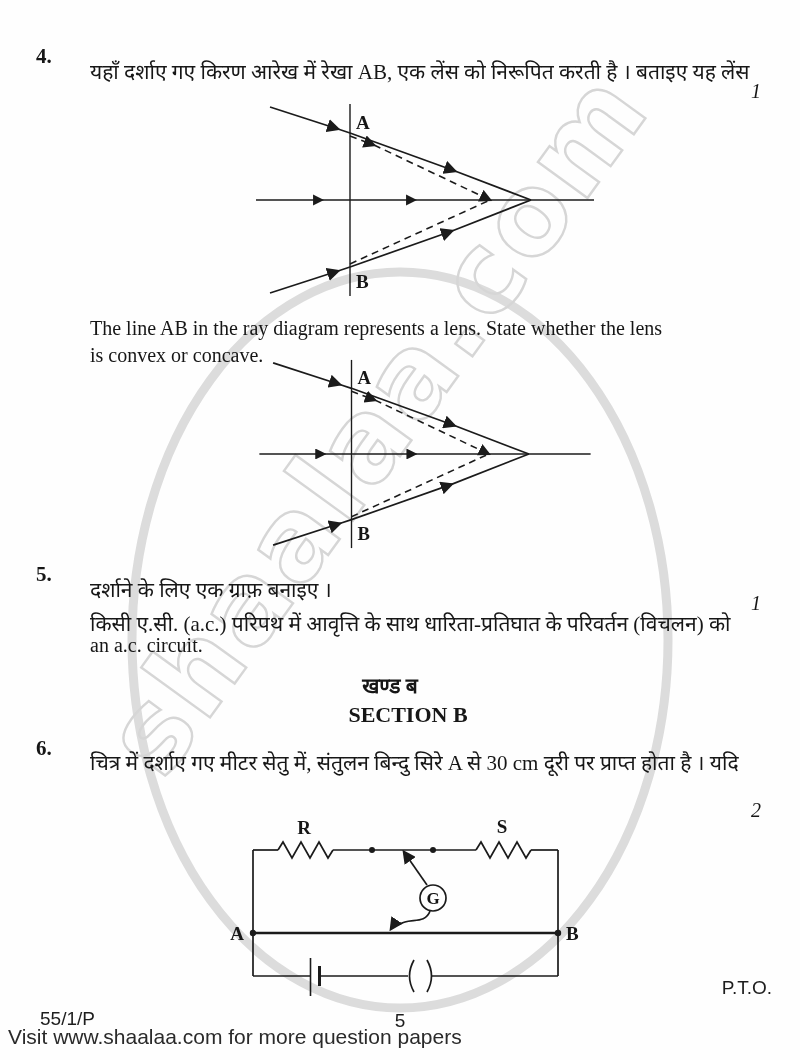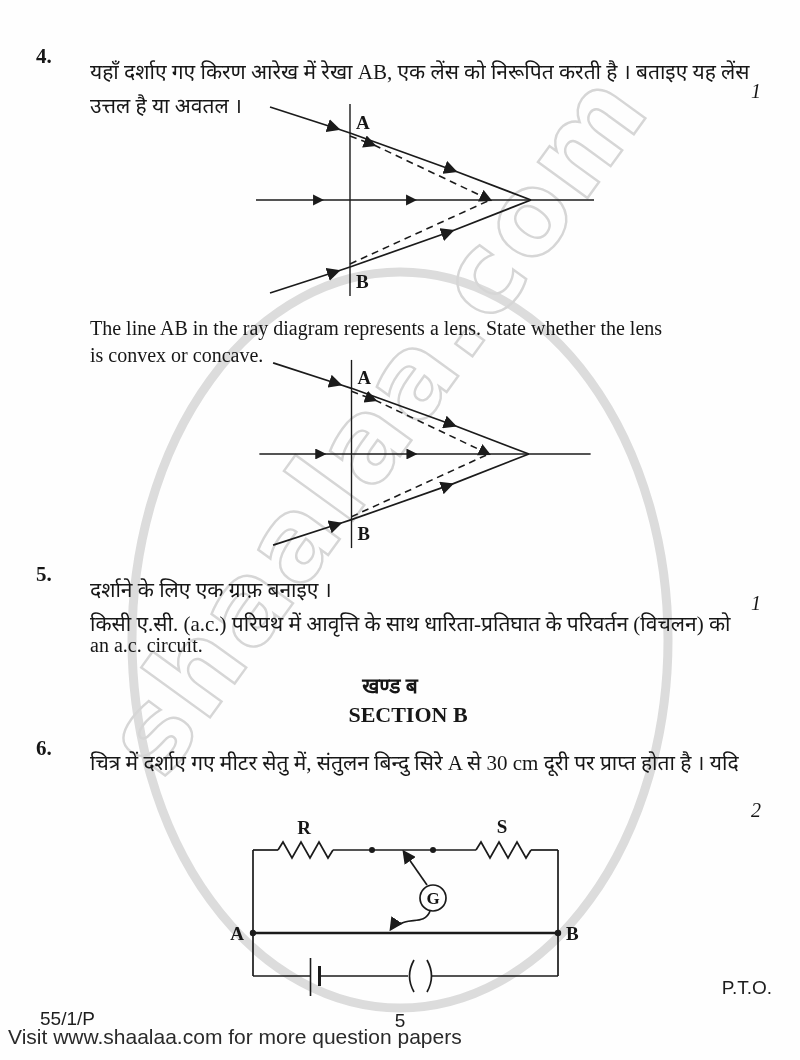--- a/index.html
+++ b/index.html
@@ -105,21 +105,20 @@
   <svg class="watermark" width="800" height="1060" viewBox="0 0 800 1060">
     <ellipse class="wm-ring" cx="400" cy="640" rx="268" ry="368"></ellipse>
     <text class="wm-text" transform="translate(408,445) rotate(-54)" text-anchor="middle">shaalaa.com</text>
   </svg>
 
   <div class="layer">
 
     <div class="qnum" style="top:44px">4.</div>
     <div class="qtext" style="top:44px">
       <div class="hindi-line">यहाँ दर्शाए गए किरण आरेख में रेखा AB, एक लेंस को निरूपित करती है । बताइए यह लेंस</div>
-      <div class="hindi-line">उत्तल है या अवतल ।</div>
     </div>
     <div class="marks" style="top:80px">1</div>
 
     <svg class="diagram" style="left:250px; top:100px" width="350" height="200" viewBox="0 0 350 200">
       <defs>
         <marker id="d1arr" viewBox="0 0 10 10" refX="8" refY="5" markerWidth="8" markerHeight="8" orient="auto-start-reverse">
           <path class="arrowhead" d="M0,0 L10,5 L0,10 z" style="fill:#1b1b1b;stroke:none"></path>
         </marker>
       </defs>
       <line class="thin" x1="100" y1="4" x2="100" y2="196"></line>

